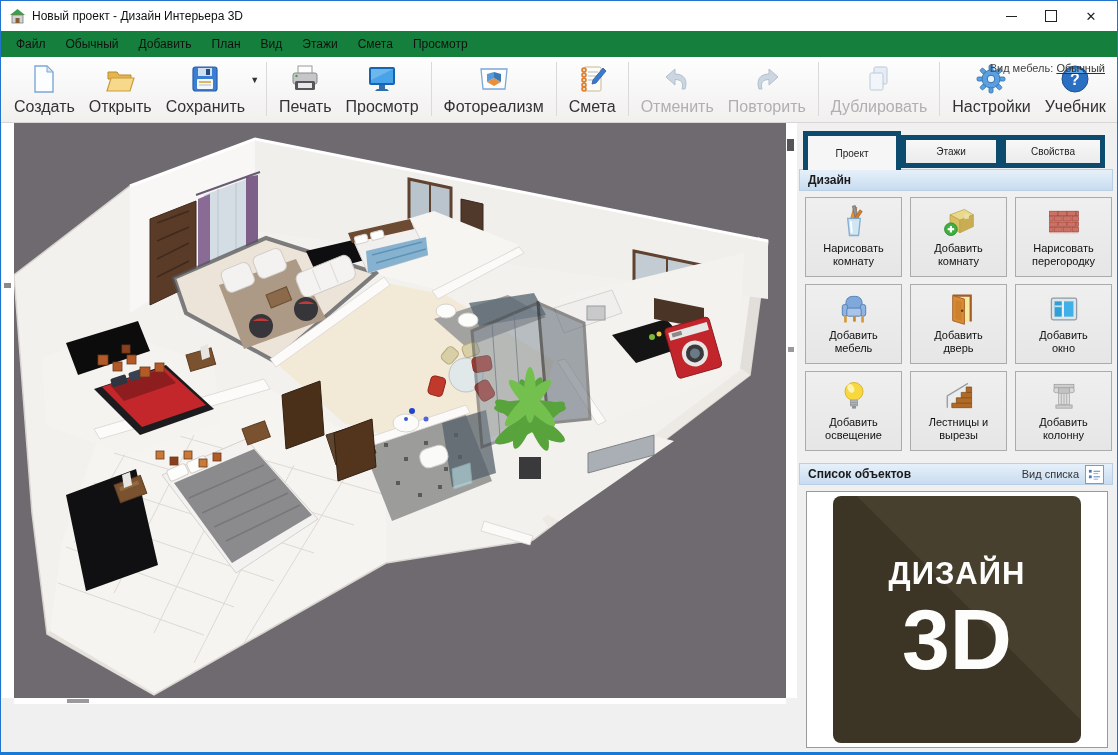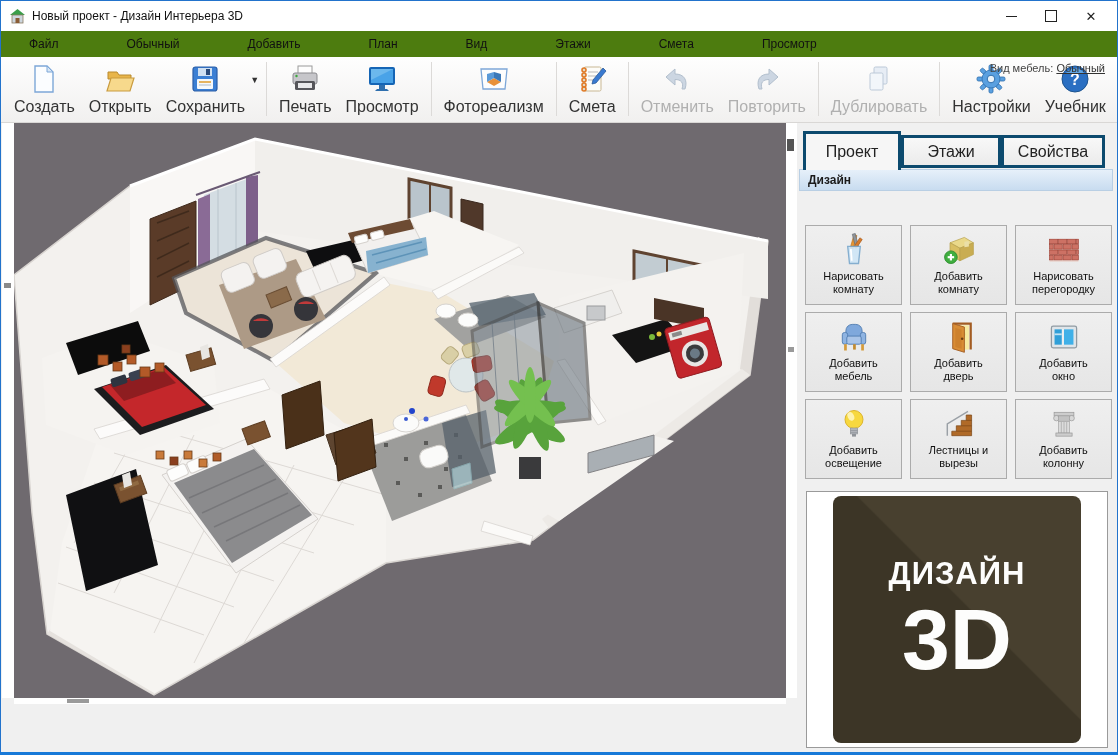--- a/index.html
+++ b/index.html
@@ -7,21 +7,21 @@
           border:1px solid #2273cc;border-bottom:3px solid #1779d8;overflow:hidden;}
   
   .titlebar{position:absolute;left:0;top:0;right:0;height:30px;background:#fff;display:flex;align-items:center;}
   .titlebar .appicon{margin:0 6px 0 8px;width:17px;height:16px;}
   .titlebar .title{font-size:12px;color:#111;}
   .wincontrols{position:absolute;right:6px;top:0;height:30px;display:flex;align-items:center;}
   .winbtn{width:40px;height:26px;display:flex;align-items:center;justify-content:center;color:#222;font-size:13px;}
   .glyph-min{display:block;width:11px;border-top:1.5px solid #222;}
   .glyph-max{display:block;width:10px;height:10px;border:1.2px solid #222;}
   
-  .menubar{position:absolute;left:0;top:30px;right:0;height:26px;background:#4d7c0f;display:flex;align-items:center;padding-left:18px;gap:48px;}
+  .menubar{position:absolute;left:0;top:30px;right:0;height:26px;background:#15803d;display:flex;align-items:center;padding-left:5px;}
   .menu-item{font-size:12px;color:#111;padding:4px 10px;cursor:default;}
   
   .toolbar{position:absolute;left:0;top:56px;right:0;height:66px;background:linear-gradient(#fefefe,#f1f0ef);
            border-bottom:1px solid #d9d7d5;display:flex;align-items:flex-start;padding:4px 0 0 6px;box-sizing:border-box;}
   .tbtn{display:flex;flex-direction:column;align-items:center;justify-content:flex-start;padding:3px 7px;min-width:46px;}
   .tbtn svg{width:30px;height:30px;}
   .tbtn .tlabel{margin-top:4px;font-size:16px;color:#333;white-space:nowrap;}
   .tbtn.disabled .tlabel{color:#b0b0b0;text-align:center;}
   .tsep{width:1px;height:54px;background:#dcdad8;margin:1px 5px 0 5px;}
   .savewrap{display:flex;align-items:flex-start;}
@@ -38,34 +38,34 @@
   .gutter-bottom .thumb{position:absolute;left:53px;top:1px;width:22px;height:4px;background:#9a9a9a;}
   .canvas3d{position:absolute;left:13px;top:122px;width:772px;height:575px;}
   
   .caption{position:absolute;left:0;top:700px;width:820px;height:43px;background:#2a2517;z-index:40;
            display:flex;align-items:center;overflow:hidden;}
   .caption span{color:#f4f4f2;font-size:33px;font-weight:600;letter-spacing:-0.5px;white-space:nowrap;padding-left:2px;}
   
   .panel{position:absolute;left:796px;top:122px;width:321px;height:633px;background:#f0f0f0;}
   .tabs{position:absolute;left:0;top:4px;right:0;height:42px;}
   .tab{position:absolute;top:8px;height:33px;box-sizing:border-box;background:linear-gradient(#f8f8f8,#ebebeb);
-       border:3px solid #0c4a6e;display:flex;align-items:center;justify-content:center;font-size:16px;color:#222;}
+       border:5px solid #0c4a6e;display:flex;align-items:center;justify-content:center;font-size:10px;color:#222;}
   .tab.active{top:4px;height:39px;background:#f6f6f6;border-bottom:none;z-index:2;}
   .tab-0{left:6px;width:98px;}
   .tab-1{left:104px;width:100px;}
   .tab-2{left:204px;width:104px;}
   .sec-header{position:absolute;left:2px;width:314px;height:22px;background:linear-gradient(#e6f0fa,#c8dcf0);
               border:1px solid #b9cfe4;box-sizing:border-box;display:flex;align-items:center;padding:0 8px;}
   .sec-header .sec-title{font-size:12px;font-weight:bold;color:#1a1a1a;flex:1;}
   .sec-header.design{top:46px;}
   .sec-header.objects{top:340px;}
   .listview{display:flex;align-items:center;font-size:11px;color:#333;}
   .lv-icon{width:17px;height:17px;background:#fff;border:1px solid #7a9ebd;margin-left:6px;display:flex;align-items:center;justify-content:center;}
   .btn-grid{position:absolute;left:8px;top:74px;width:306px;display:grid;grid-template-columns:97px 97px 97px;
-            grid-auto-rows:80px;column-gap:8px;row-gap:7px;margin-top:28px;}
+            grid-auto-rows:80px;column-gap:8px;row-gap:7px;}
   .pbtn{background:linear-gradient(#efefef,#e6e6e6);border:1px solid #ababab;box-sizing:border-box;
         display:flex;flex-direction:column;align-items:center;justify-content:flex-start;padding-top:6px;}
   .pbtn svg{width:36px;height:36px;}
   .pbtn .plabel{margin-top:2px;font-size:11px;color:#111;line-height:13px;text-align:center;}
   .listbox{position:absolute;left:9px;top:368px;width:302px;height:257px;background:#fff;border:1px solid #9a9a9a;box-sizing:border-box;}
   .brand{position:absolute;left:26px;top:4px;width:248px;height:247px;border-radius:8px;
          background:linear-gradient(225deg,#48402f 45%,#3c3526 45.5%);overflow:hidden;
          display:flex;flex-direction:column;align-items:center;justify-content:center;}
   .brand .b1{color:#fdfdfc;font-weight:bold;font-size:31px;letter-spacing:1px;line-height:34px;}
   .brand .b2{color:#fdfdfc;font-weight:bold;font-size:28px;letter-spacing:1px;line-height:32px;}
@@ -641,20 +641,36 @@
               <line x1="17" y1="17" x2="17" y2="30"></line>
               <line x1="20" y1="17" x2="20" y2="30"></line>
               <line x1="23" y1="17" x2="23" y2="30"></line>
             </g>
             <rect x="11" y="30" width="18" height="3.5" fill="#cdcdcd" stroke="#9a9a9a" stroke-width="0.8"></rect>
           </svg>
         <span class="plabel"><span>Добавить</span><br><span>колонну</span></span>
       </div>
     </div>
 
+    <div class="sec-header objects">
+      <span class="sec-title">Список объектов</span>
+      <span class="listview">
+        <span>Вид списка</span>
+        <span class="lv-icon">
+          <svg viewBox="0 0 14 14" width="13" height="13">
+              <rect x="1" y="2" width="3" height="3" fill="#4a7ab5"></rect>
+              <rect x="1" y="8" width="3" height="3" fill="#4a7ab5"></rect>
+              <line x1="6" y1="3.5" x2="13" y2="3.5" stroke="#4a7ab5"></line>
+              <line x1="6" y1="9.5" x2="13" y2="9.5" stroke="#4a7ab5"></line>
+              <line x1="6" y1="6" x2="11" y2="6" stroke="#8aa8c8"></line>
+              <line x1="6" y1="12" x2="11" y2="12" stroke="#8aa8c8"></line>
+            </svg>
+        </span>
+      </span>
+    </div>
 
     <div class="listbox">
       <div class="brand">
         <span class="b1">ДИЗАЙН</span>
         <span class="b3">3D</span>
       </div>
     </div>
   </div>
 
 

